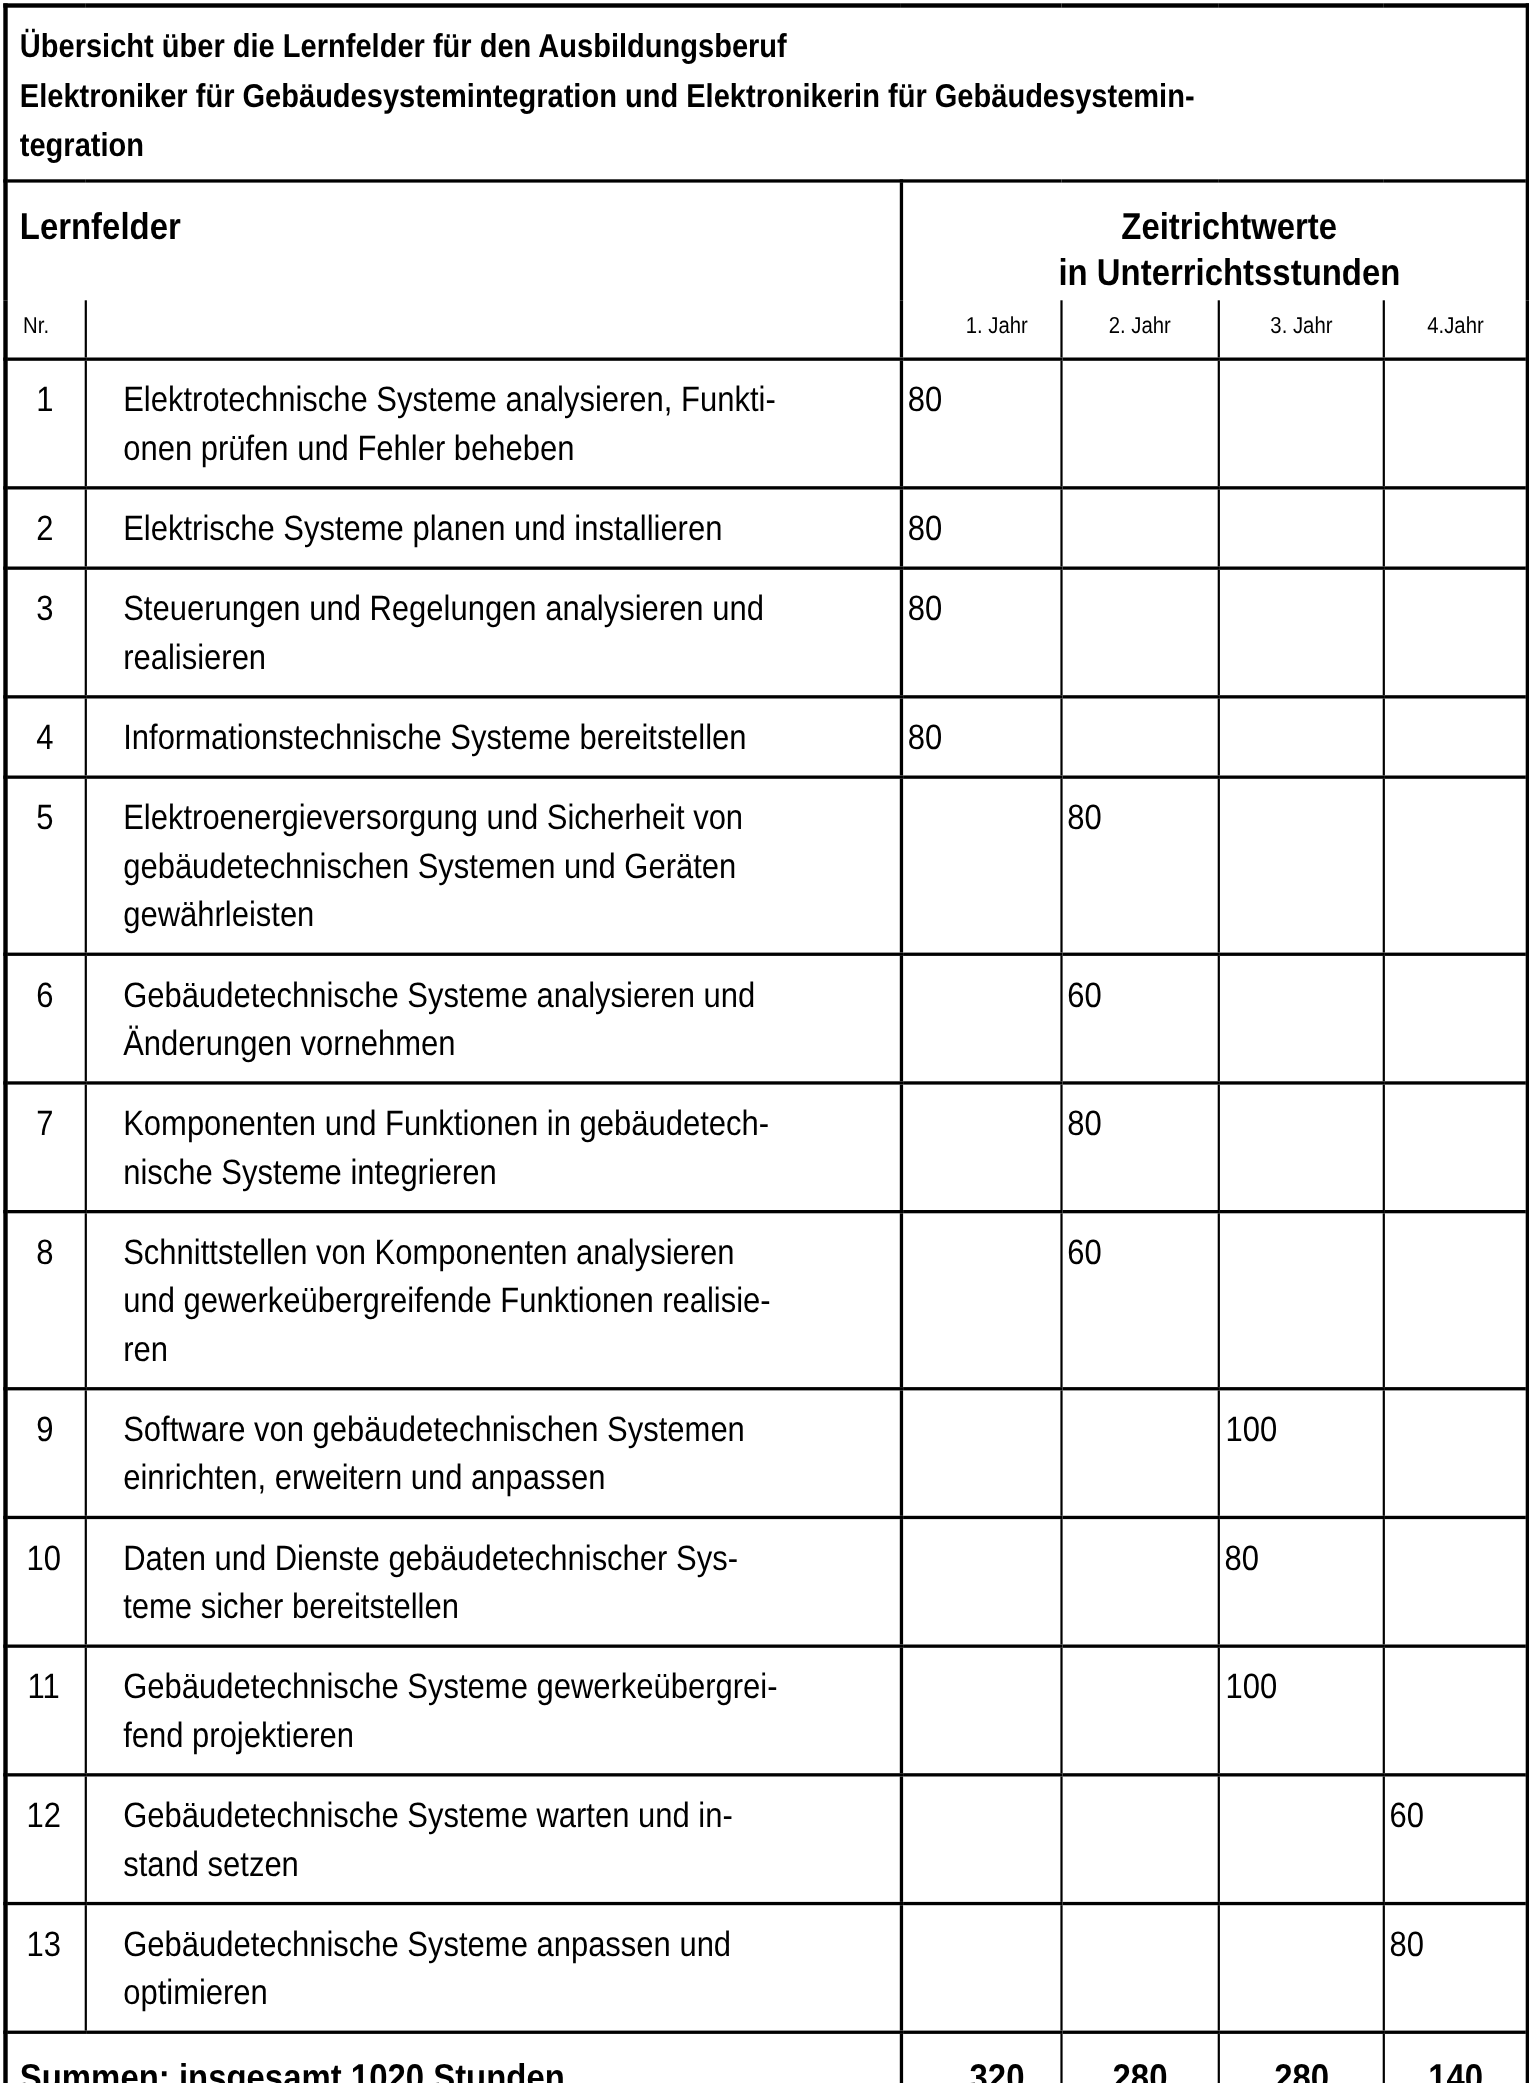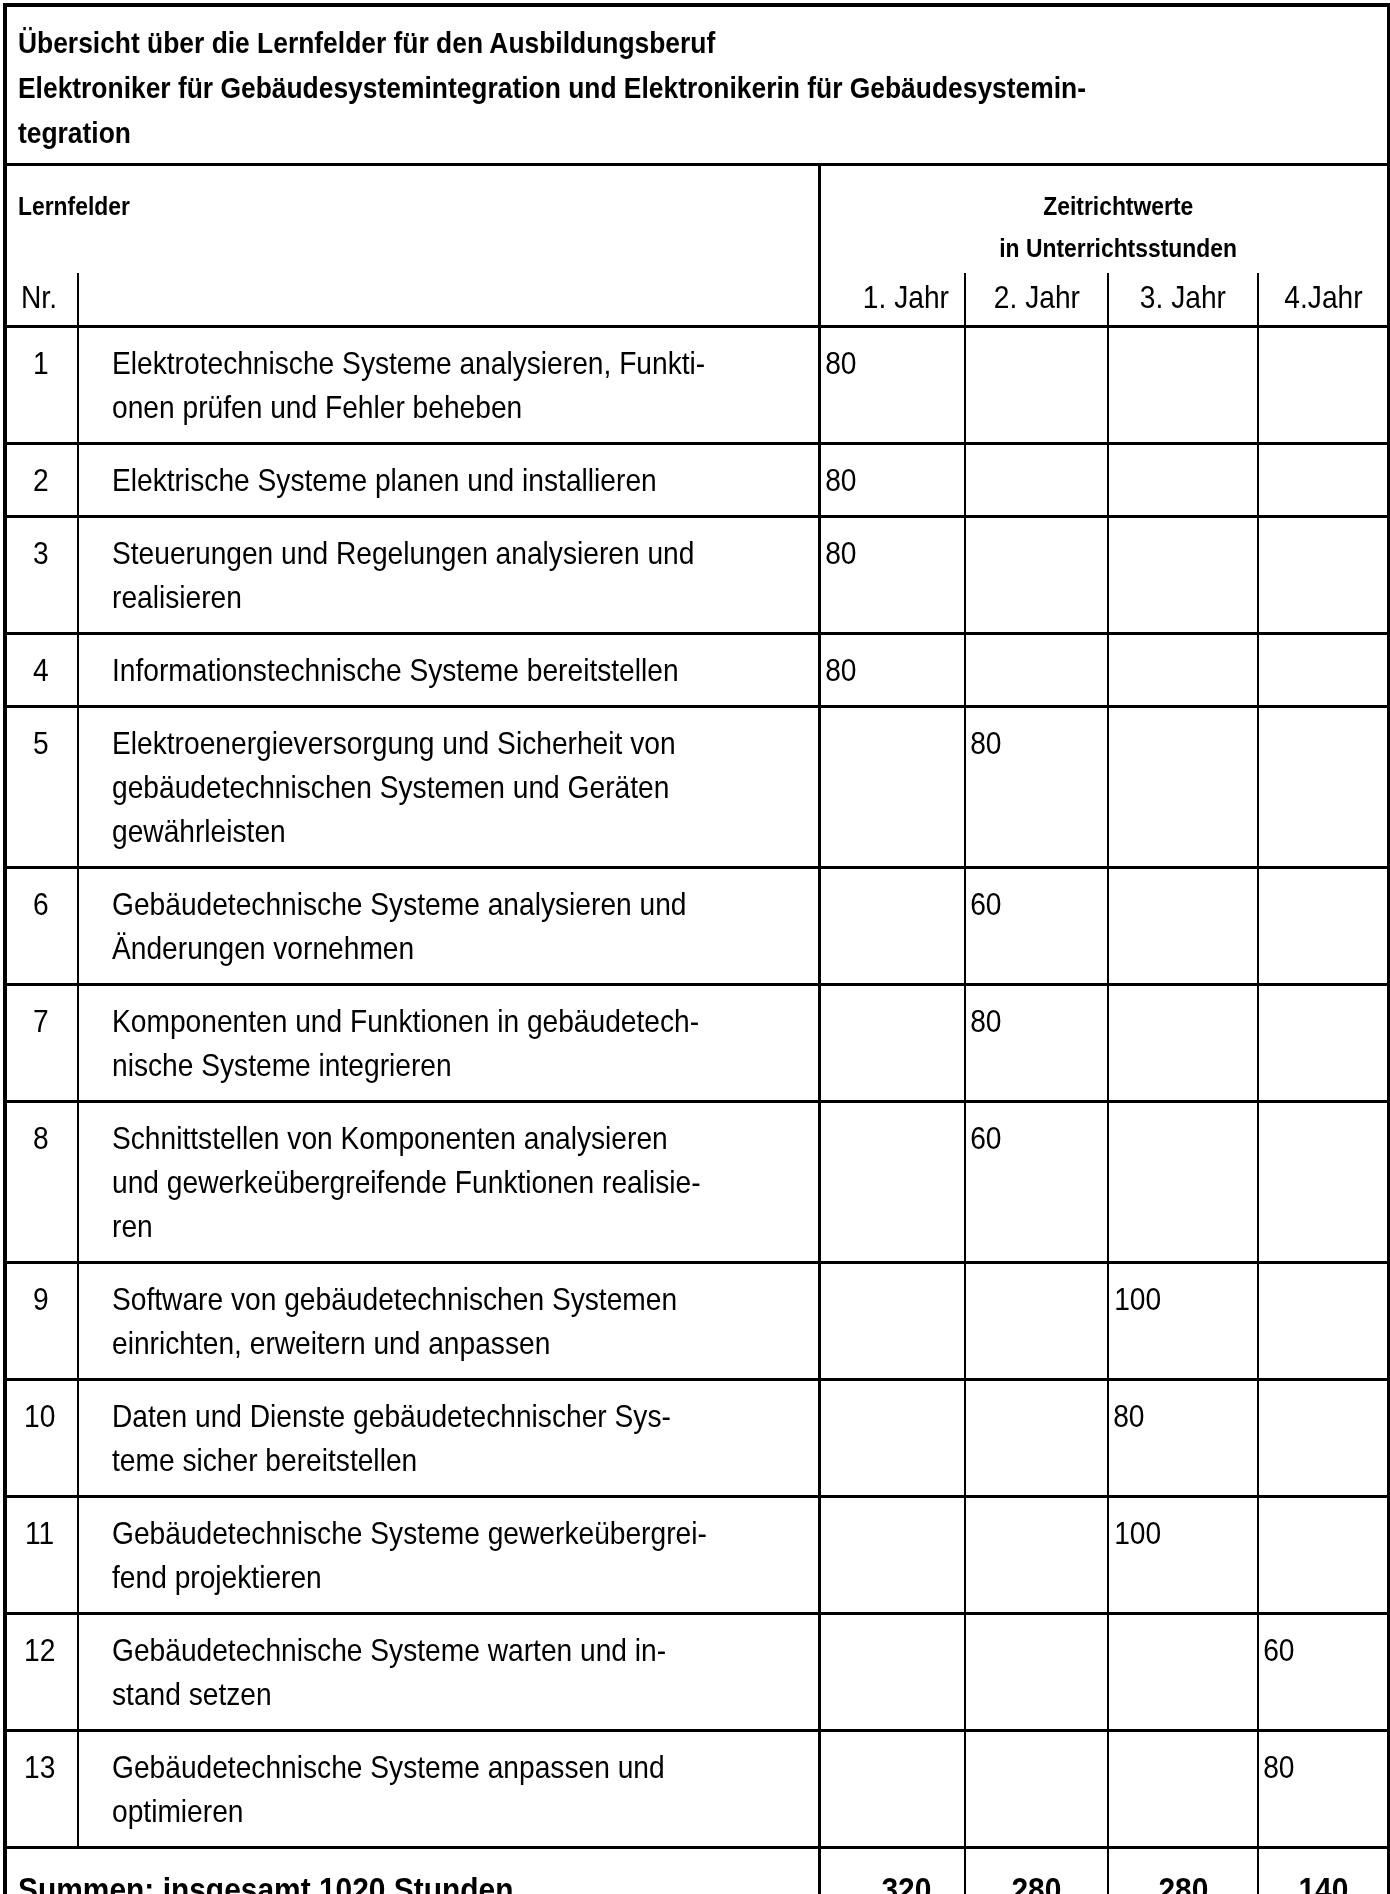--- a/index.html
+++ b/index.html
@@ -37,26 +37,26 @@
   .ctr { text-align: center; }
   .ctr .tx { transform-origin: 50% 50%; }
 
   
   td.title-cell { padding: 13px 11px 8px 11px; }
   .title-line { font-size: 30px; font-weight: bold; line-height: 45px; }
 
   
   tr.hdrA td { border-bottom: none; padding-top: 19px; padding-bottom: 4px; }
   td.lernfelder-cell { padding-left: 11px; }
-  .hdrA-line { font-size: 26px; font-weight: bold; line-height: 42px; }
+  .hdrA-line { font-size: 34px; font-weight: bold; line-height: 42px; }
 
   
   tr.hdrB td { border-top: none; padding-top: 2px; padding-bottom: 6px; }
   td.nr-hdr-cell { padding-left: 14px; }
-  .hdrB-line { font-size: 32px; line-height: 44px; }
+  .hdrB-line { font-size: 21px; line-height: 44px; }
 
   
   td.nr-cell { text-align: center; padding: 13px 2px; }
   td.desc-cell { padding: 13px 10px 13px 33px; }
   td.hour-cell { text-align: left; padding: 13px 2px; }
   .ln { font-size: 32px; line-height: 44px; }
 
   
   .thickL { border-left-width: 3px; padding-left: 28px; }
 

